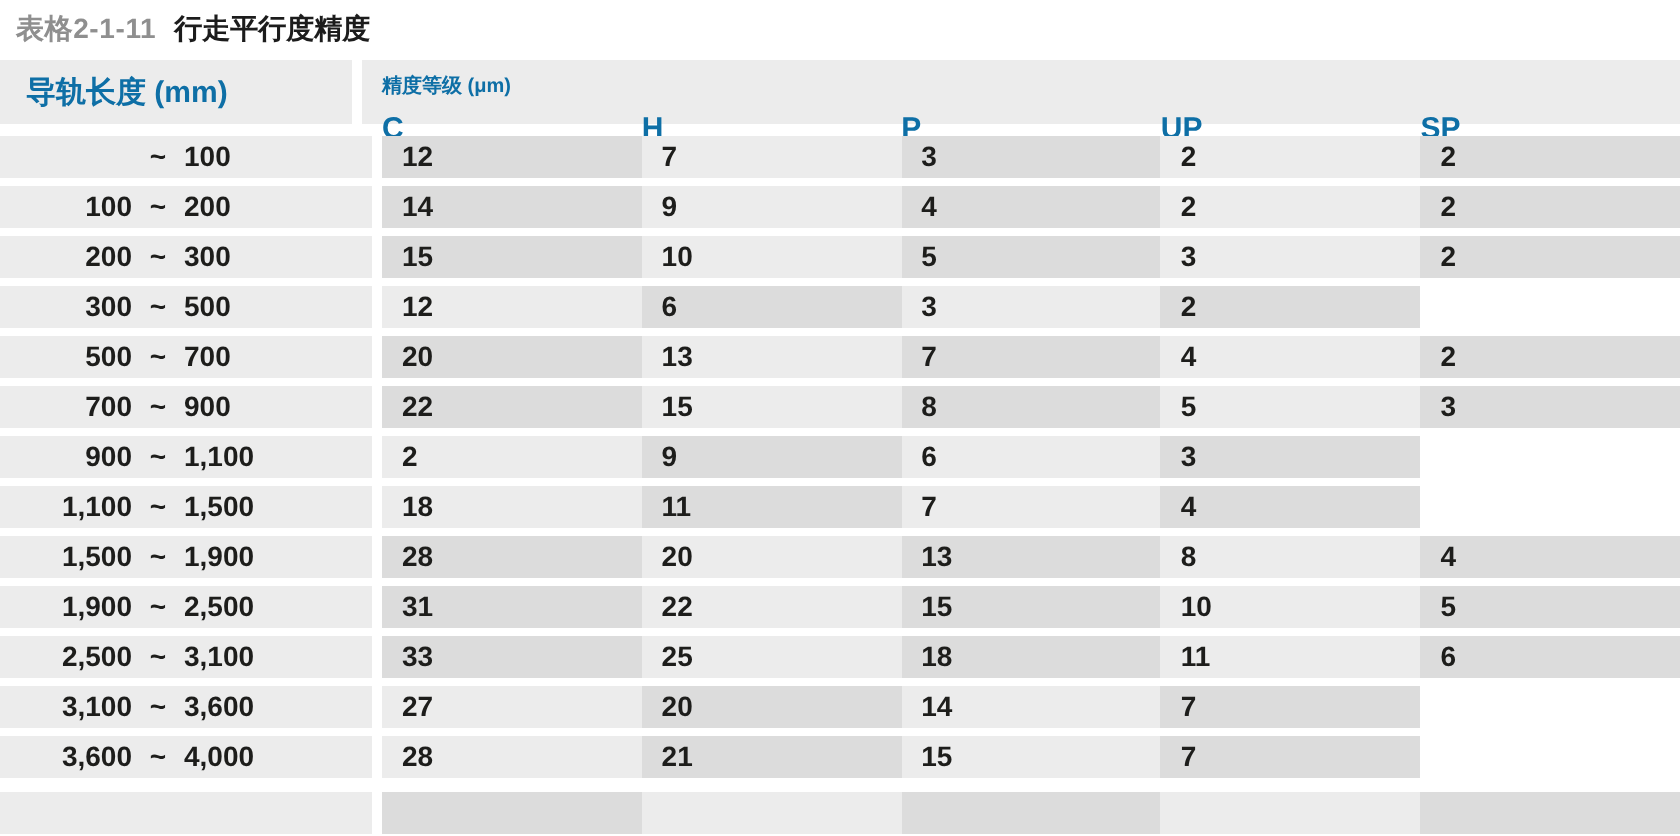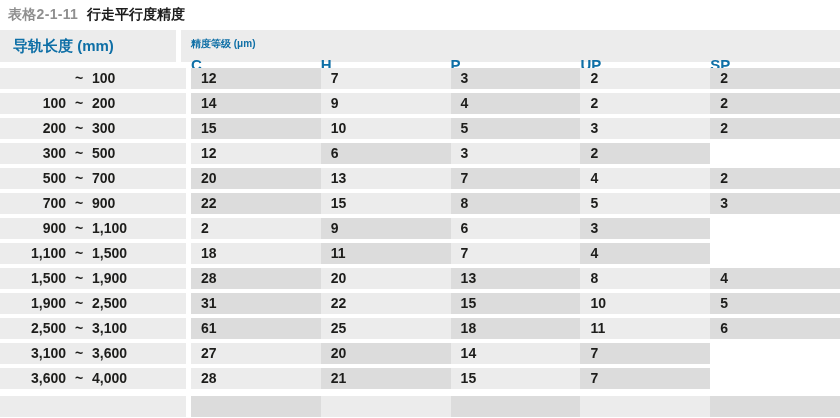--- a/index.html
+++ b/index.html
@@ -216,21 +216,21 @@
     <div class="val light">10</div>
     <div class="val dark">5</div>
   </div>
       <div class="row">
     <div class="range-cell">
       <span class="from">2,500</span>
       <span class="tilde">~</span>
       <span class="to">3,100</span>
     </div>
     <div class="gap"></div>
-    <div class="val dark">61</div>
+    <div class="val dark">33</div>
     <div class="val light">25</div>
     <div class="val dark">18</div>
     <div class="val light">11</div>
     <div class="val dark">6</div>
   </div>
       <div class="row">
     <div class="range-cell">
       <span class="from">3,100</span>
       <span class="tilde">~</span>
       <span class="to">3,600</span>

